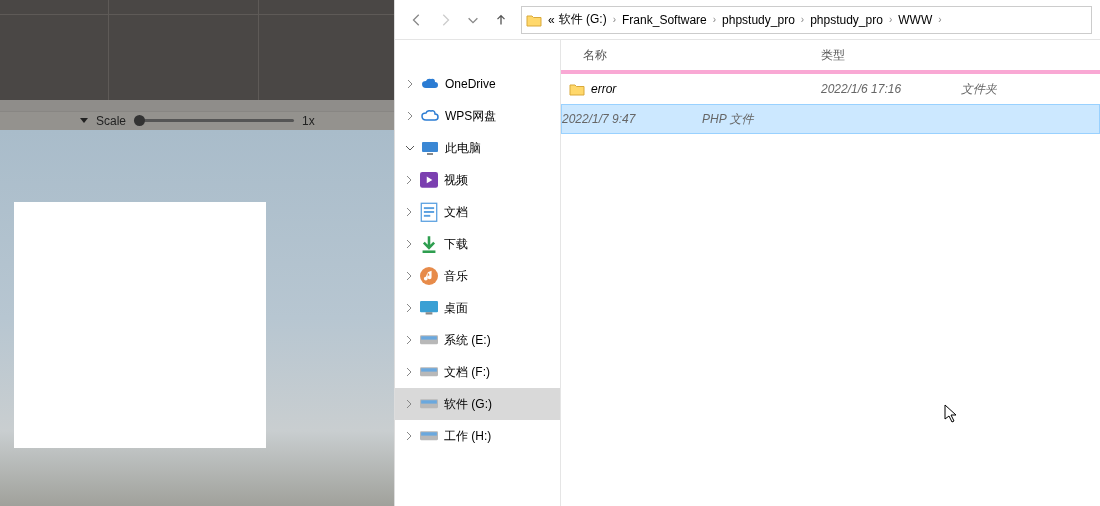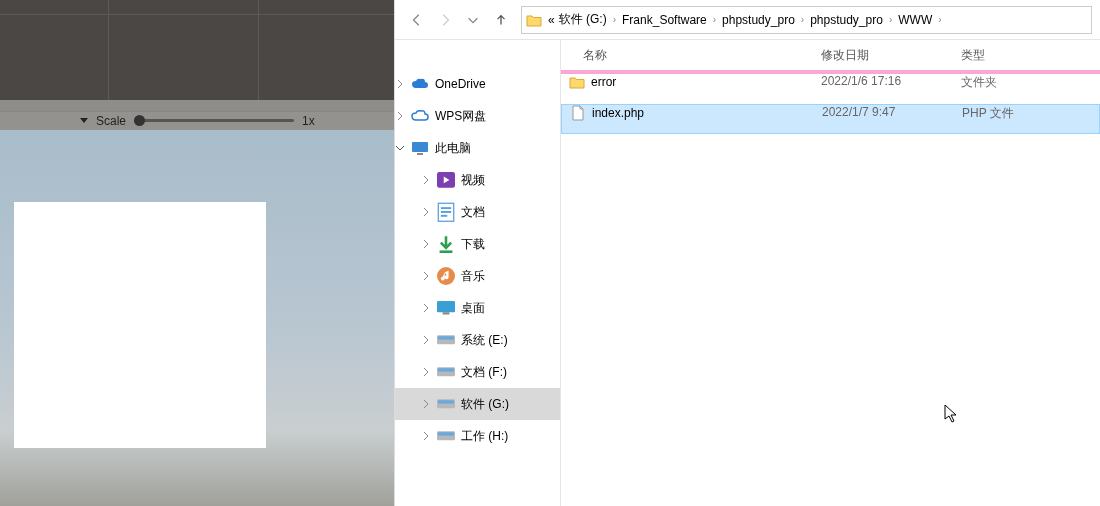--- a/index.html
+++ b/index.html
@@ -28,35 +28,35 @@
   .nav-btn svg { width: 14px; height: 14px; }
   .breadcrumb { flex: 1; display: flex; align-items: center; height: 28px; border: 1px solid #ccc; margin-left: 6px; padding: 0 4px; overflow: hidden; }
   .bc-sep { color: #888; margin: 0 4px; font-size: 10px; }
   .bc-item { color: #000; white-space: nowrap; padding: 0 2px; }
   .folder-icon-sm { width: 16px; height: 14px; margin-right: 4px; }
 
   .explorer-body { flex: 1; display: flex; }
 
   
   .tree { width: 166px; border-right: 1px solid #e5e5e5; padding-top: 28px; overflow: hidden; }
-  .tree-item { display: flex; align-items: center; height: 32px; cursor: pointer; color: #000; }
-  .tree-item.indent { padding-left: 26px; }
+  .tree-item { display: flex; align-items: center; height: 32px; padding-left: 10px; cursor: pointer; color: #000; }
+  .tree-item.indent { padding-left: 9px; }
   .tree-item.selected { background: #d9d9d9; }
   .tree-chev { width: 10px; height: 10px; margin-right: 6px; display: flex; align-items: center; justify-content: center; }
   .tree-chev svg { width: 8px; height: 8px; }
   .tree-icon { width: 18px; height: 18px; margin-right: 6px; display: flex; align-items: center; justify-content: center; }
   .tree-label { white-space: nowrap; }
 
   
   .file-area { flex: 1; position: relative; }
   .file-header { display: flex; height: 34px; align-items: center; border-bottom: 4px solid #f9a8d4; color: #555; }
   .col-name { width: 260px; padding-left: 22px; }
   .col-date { width: 140px; }
   .col-type { width: 100px; }
-  .file-row { display: flex; height: 30px; align-items: flex-start; }
+  .file-row { display: flex; height: 30px; align-items: center; font-style: italic; }
   .file-row.selected { background: #cce8ff; border: 1px solid #99d1ff; }
   .file-row .col-name { display: flex; align-items: center; }
   .row-icon { width: 16px; height: 16px; margin-right: 6px; margin-left: -14px; }
   .date-cell, .type-cell { color: #666; }
 
   .cursor-pointer { position: absolute; left: 944px; top: 404px; width: 16px; height: 20px; pointer-events: none; }
 
   
   .ico-fill-blue { fill: #2b7cd3; }
   .ico-fill-cloud { fill: #fff; stroke: #2b7cd3; stroke-width: 1.5; }
@@ -295,43 +295,35 @@
               <rect x="1" y="2" width="14" height="3" fill="#6aa8de"></rect>
             </svg>
           </span>
         <span class="tree-label">工作 (H:)</span>
       </div>
     </div>
 
     <div class="file-area">
       <div class="file-header">
         <div class="col-name">名称</div>
-        <div class="col-date">修改日期</div>
         <div class="col-type">类型</div>
       </div>
 
       <div class="file-row">
         <div class="col-name">
           <svg class="row-icon" viewBox="0 0 16 14">
               <path d="M1 3 L6 3 L7.5 4.5 L15 4.5 L15 13 L1 13 Z" fill="#ffd86b" stroke="#d9a93a"></path>
             </svg>
           <span>error</span>
         </div>
         <div class="col-date date-cell">2022/1/6 17:16</div>
         <div class="col-type type-cell">文件夹</div>
       </div>
 
       <div class="file-row selected">
-        <div class="col-name">
-          <svg class="row-icon" viewBox="0 0 14 16">
-              <path d="M2 1 L9 1 L12 4 L12 15 L2 15 Z" fill="#fff" stroke="#999"></path>
-              <path d="M9 1 L9 4 L12 4" fill="none" stroke="#999"></path>
-            </svg>
-          <span>index.php</span>
-        </div>
         <div class="col-date date-cell">2022/1/7 9:47</div>
         <div class="col-type type-cell">PHP 文件</div>
       </div>
     </div>
   </div>
 </div>
 
 <svg class="cursor-pointer" viewBox="0 0 16 20">
   <path d="M1 1 L1 15 L5 12 L8 18 L10 17 L7 11 L12 11 Z" fill="#fff" stroke="#000"></path>
 </svg>

